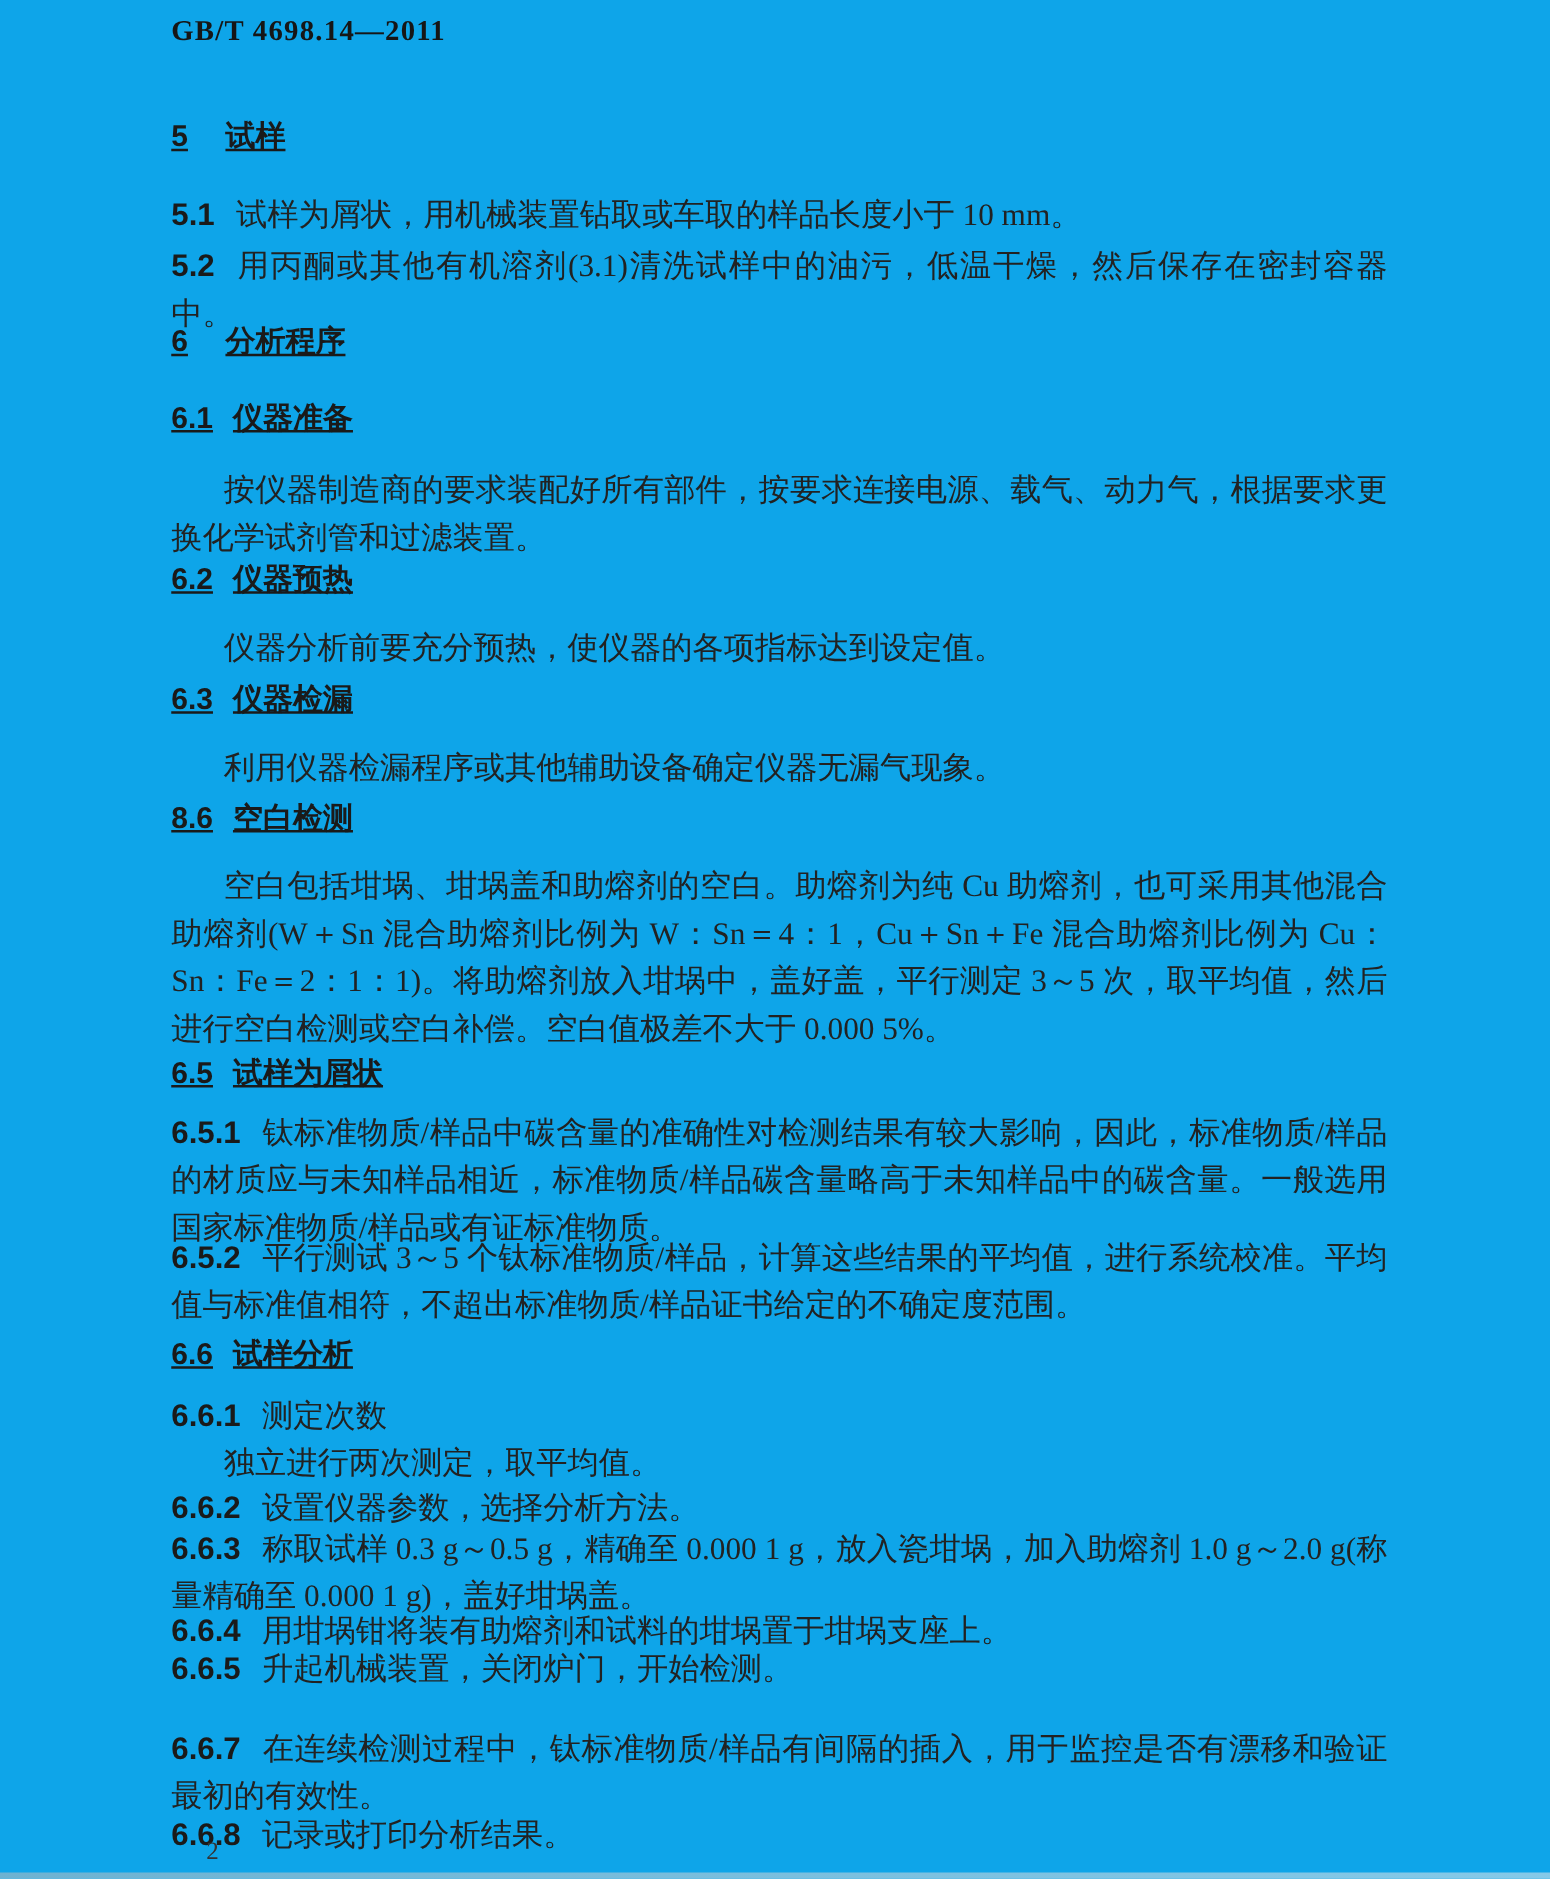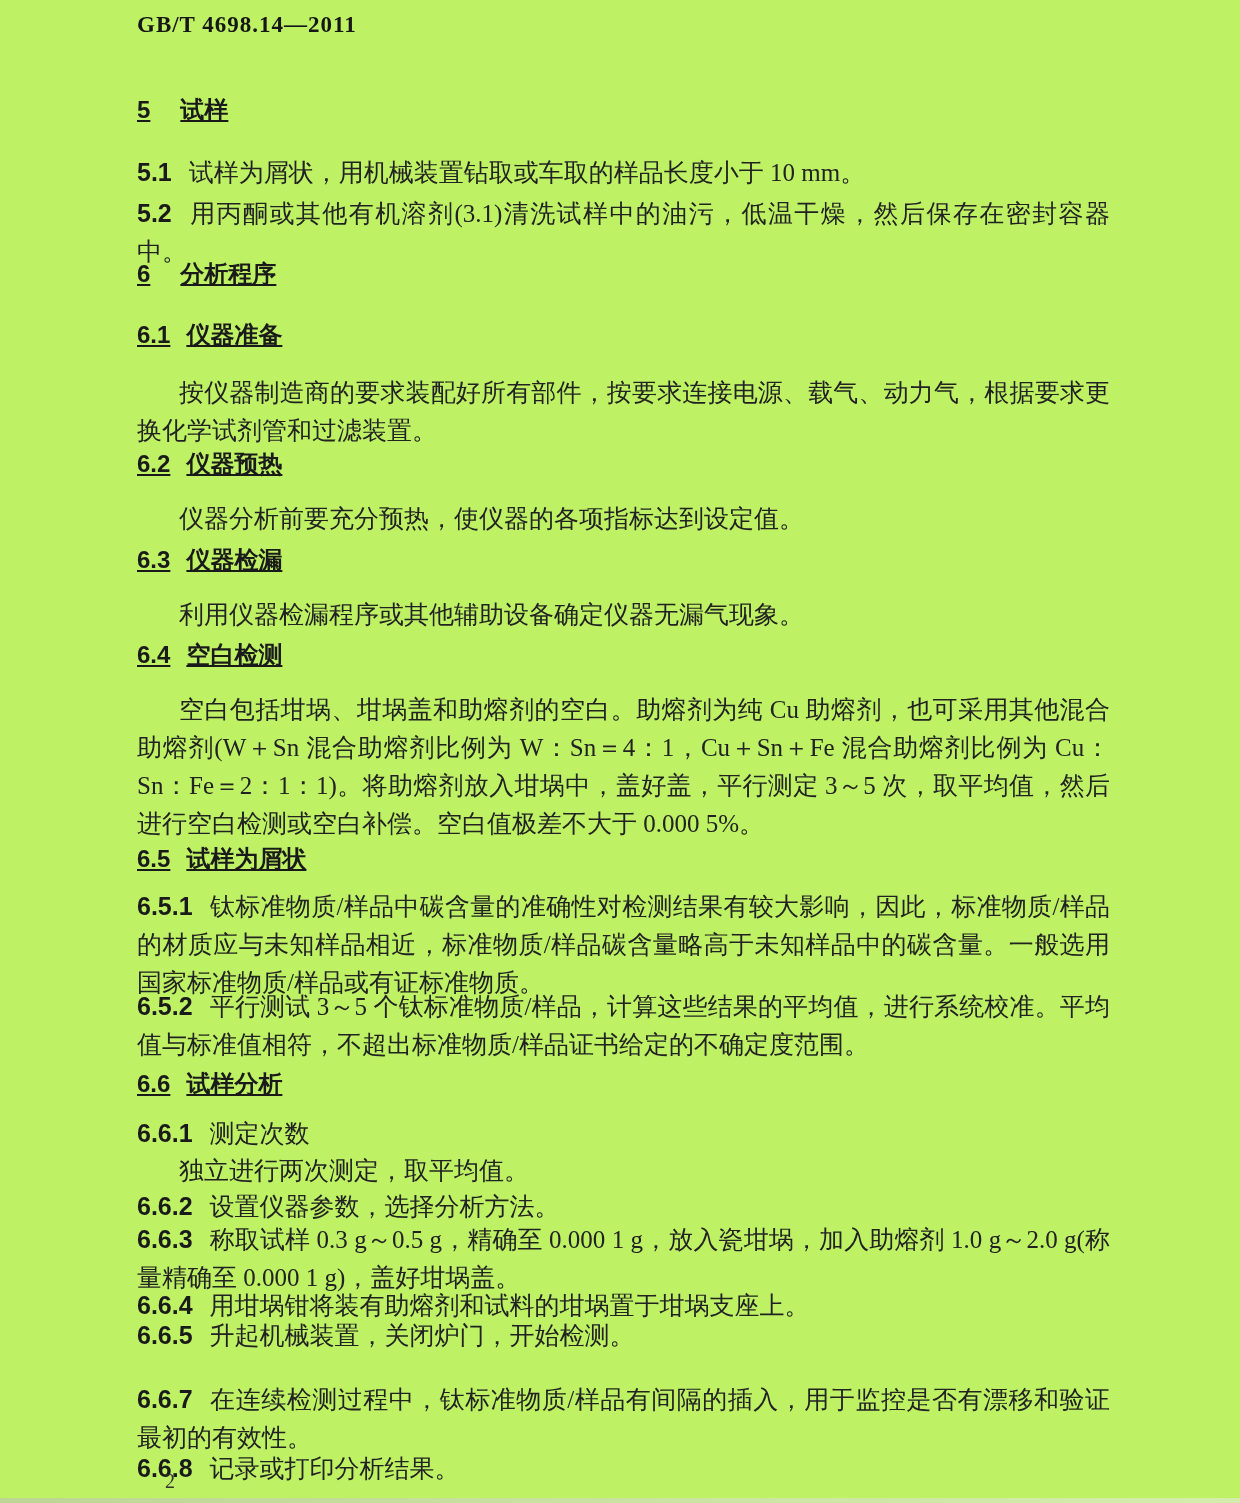--- a/index.html
+++ b/index.html
@@ -4,21 +4,21 @@
 <style>
   html,body{margin:0;padding:0;}
   body{
     width:1240px;height:1503px;
     background:#f4f4f4;
     font-family:"Liberation Serif", serif;
   }
   .page{
     position:relative;
     width:1240px;height:1503px;
-    background:#bef264;
+    background:#0ea5e9;
     overflow:hidden;
     color:#1f1f1f;
   }
   .block{
     position:absolute;
     left:137px;
     width:973px;
   }
   .doc-header{
     font-family:"Liberation Serif", serif;
@@ -104,21 +104,21 @@
 
   <div class="block body-text para" style="top:500px">仪器分析前要充分预热，使仪器的各项指标达到设定值。</div>
 
   <div class="block h2" style="top:546px">
     <span class="num">6.3</span><span>仪器检漏</span>
   </div>
 
   <div class="block body-text para" style="top:596px">利用仪器检漏程序或其他辅助设备确定仪器无漏气现象。</div>
 
   <div class="block h2" style="top:641px">
-    <span class="num">6.4</span><span>空白检测</span>
+    <span class="num">8.6</span><span>空白检测</span>
   </div>
 
   <div class="block body-text para" style="top:691px">空白包括坩埚、坩埚盖和助熔剂的空白。助熔剂为纯 Cu 助熔剂，也可采用其他混合助熔剂(W＋Sn 混合助熔剂比例为 W：Sn＝4：1，Cu＋Sn＋Fe 混合助熔剂比例为 Cu：Sn：Fe＝2：1：1)。将助熔剂放入坩埚中，盖好盖，平行测定 3～5 次，取平均值，然后进行空白检测或空白补偿。空白值极差不大于 0.000 5%。</div>
 
   <div class="block h2" style="top:845px">
     <span class="num">6.5</span><span>试样为屑状</span>
   </div>
 
   <div class="block body-text clause" style="top:887px">
     <span class="num">6.5.1</span><span>钛标准物质/样品中碳含量的准确性对检测结果有较大影响，因此，标准物质/样品的材质应与未知样品相近，标准物质/样品碳含量略高于未知样品中的碳含量。一般选用国家标准物质/样品或有证标准物质。</span>

